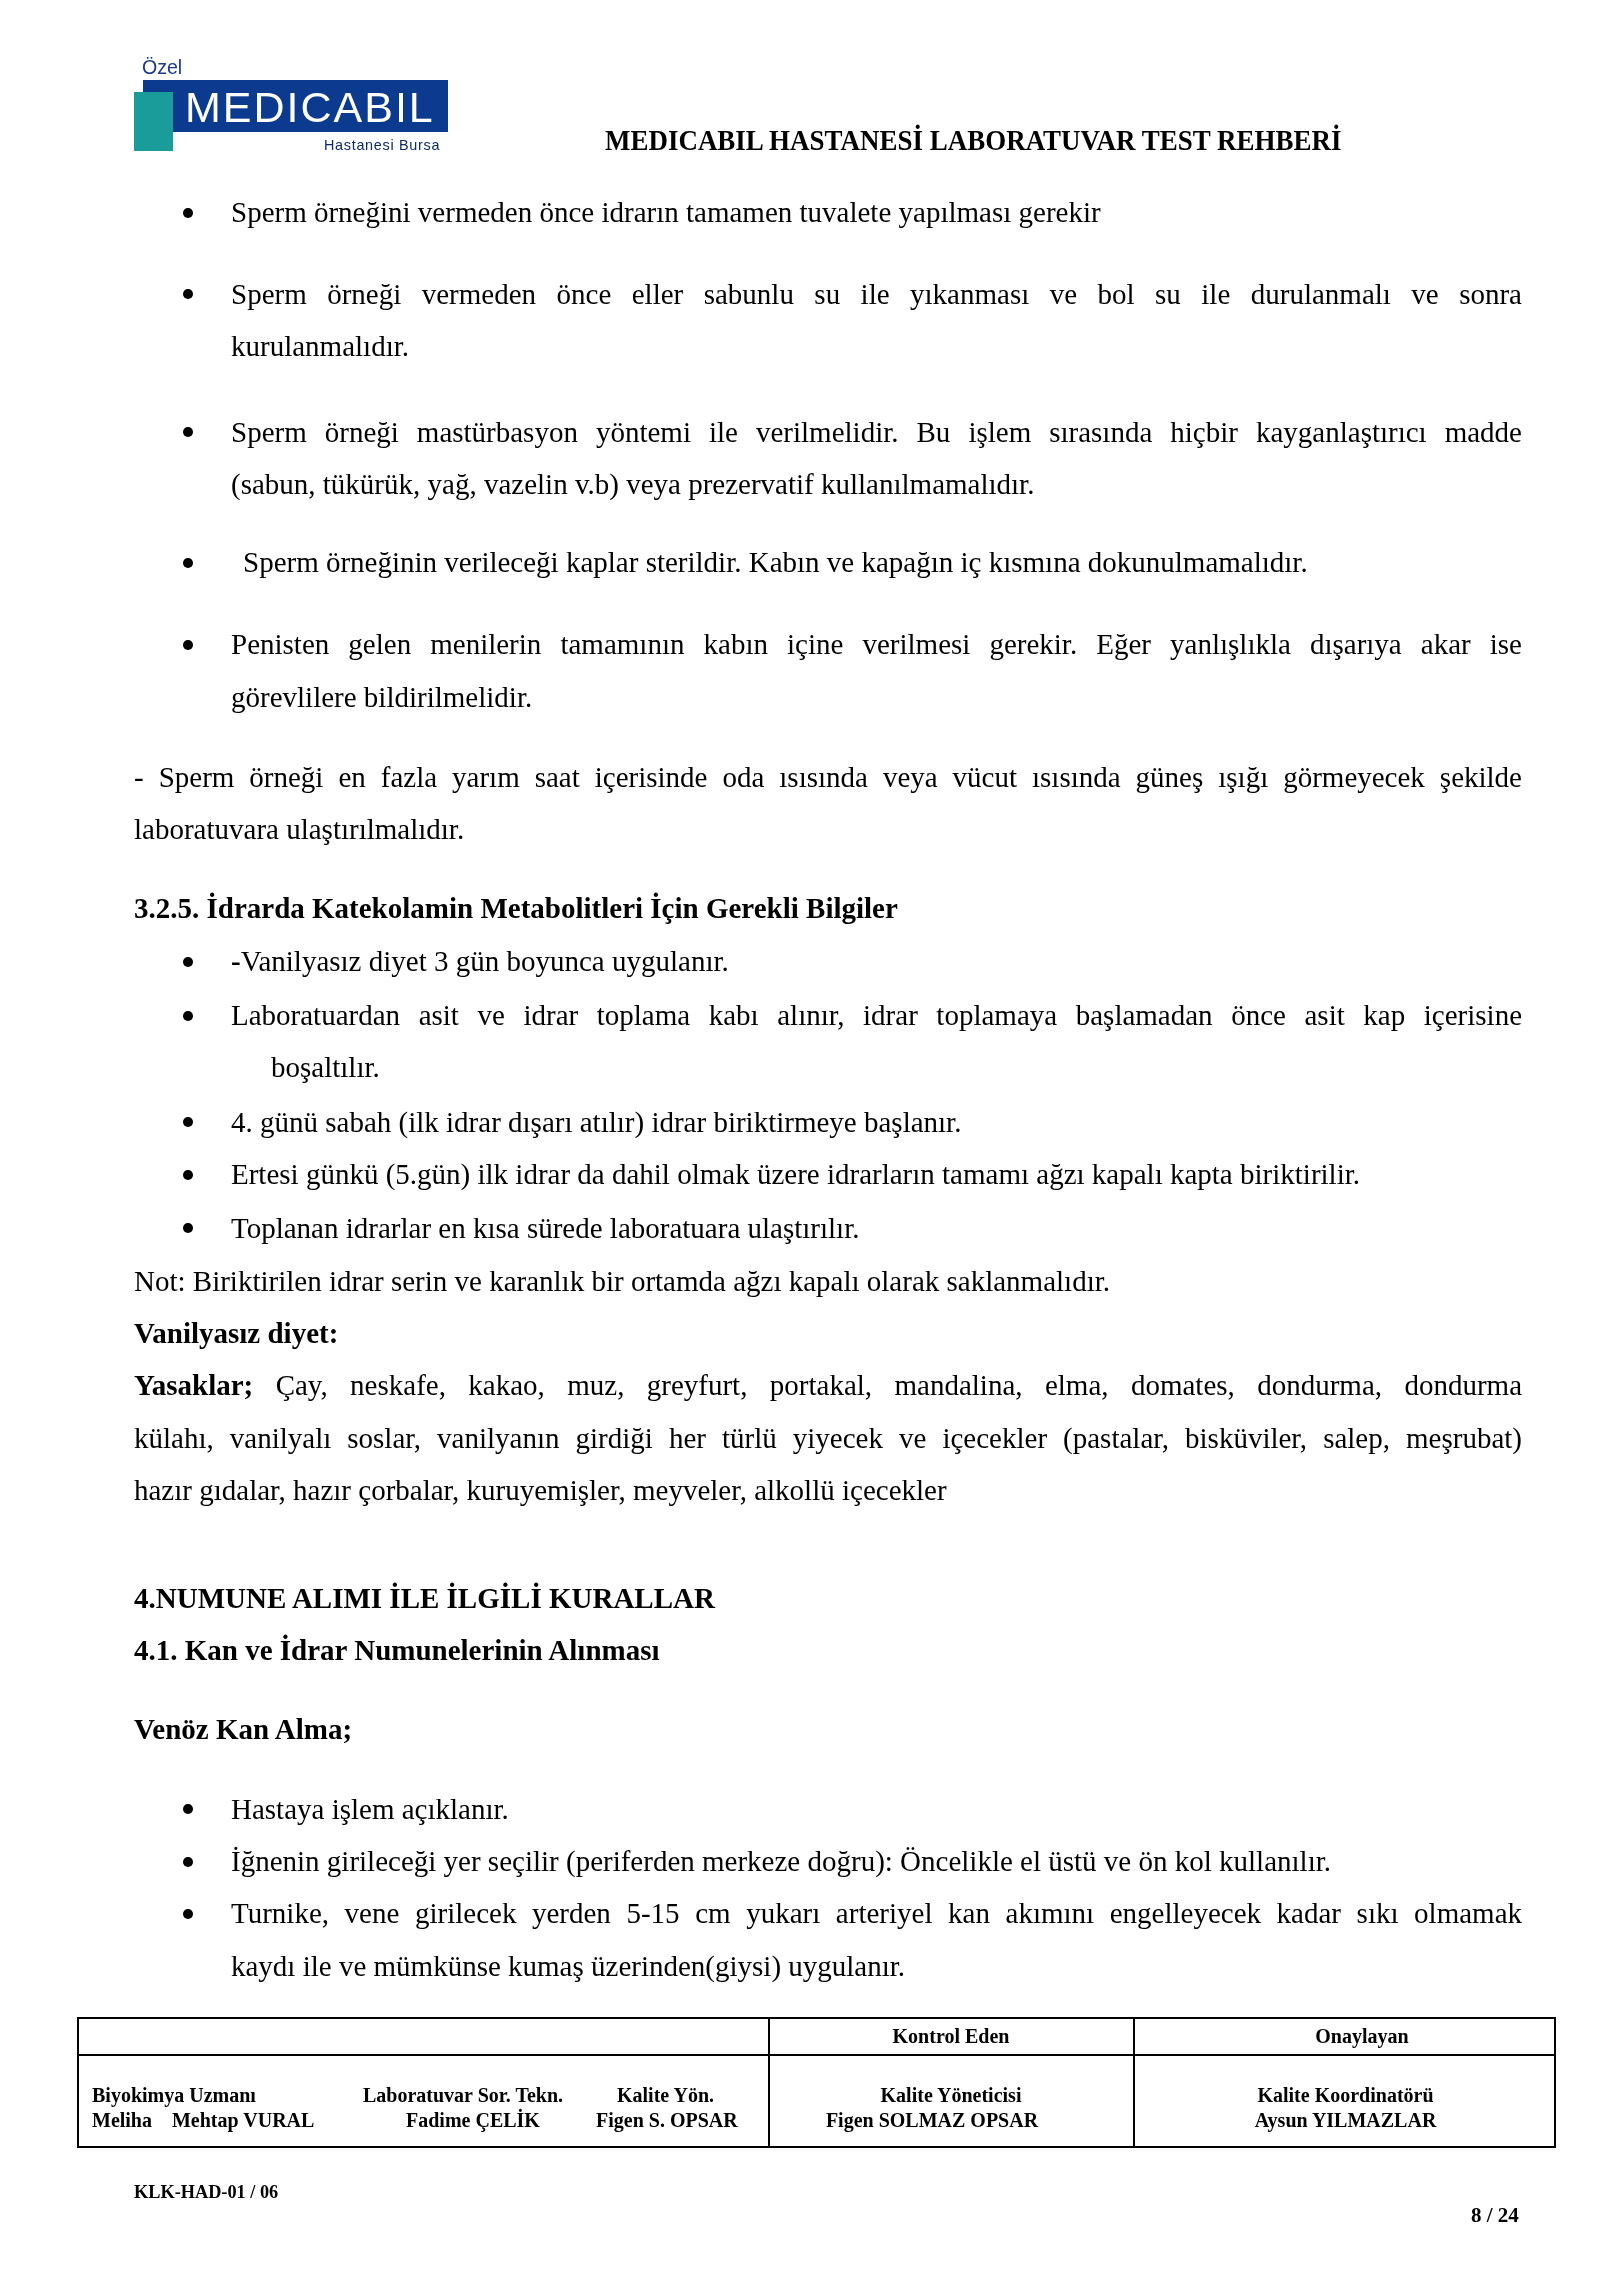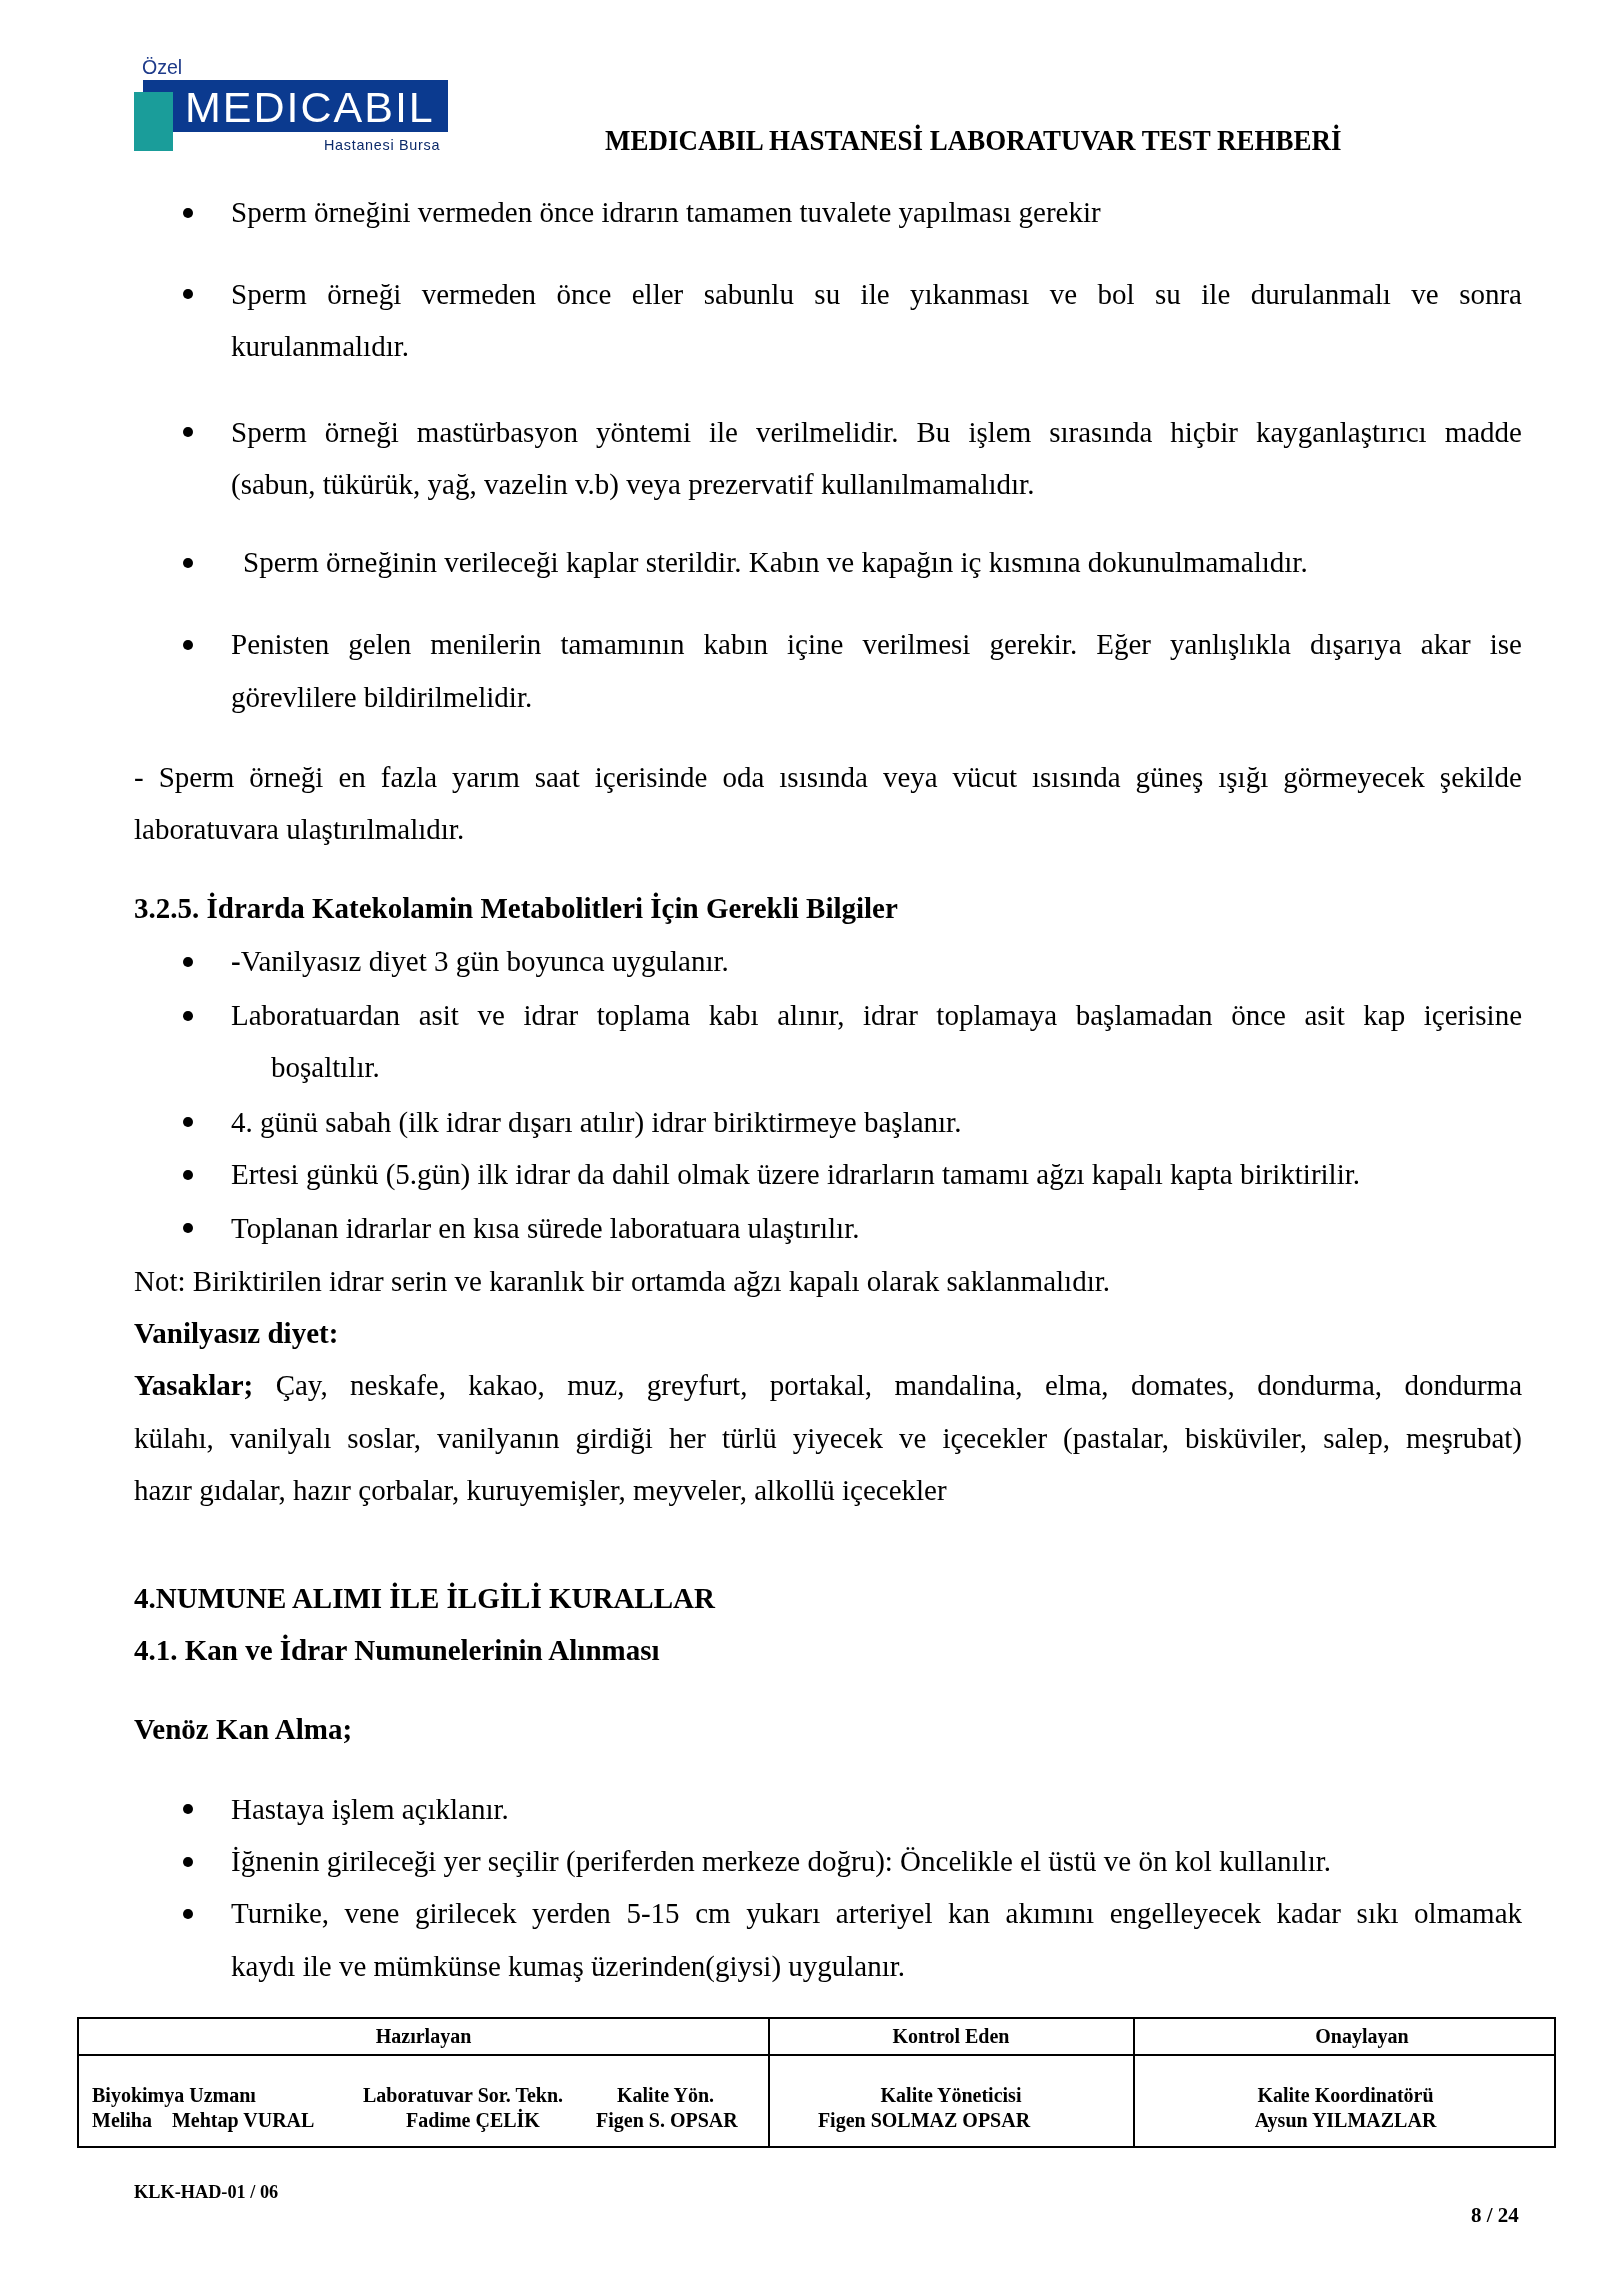--- a/index.html
+++ b/index.html
@@ -110,33 +110,32 @@
   <div class="bullet-dot" style="left:183px; top:1909px;"></div>
   <div class="abs txt justify" style="left:231px; top:1887px; width:1291px;">Turnike, vene girilecek yerden 5-15 cm yukarı arteriyel kan akımını engelleyecek kadar sıkı olmamak</div>
   <div class="abs txt" style="left:231px; top:1940px;">kaydı ile ve mümkünse kumaş üzerinden(giysi) uygulanır.</div>
 </div>
 
 <div class="abs sigtable">
   <div class="sig-hdr-line"></div>
   <div class="sig-v1"></div>
   <div class="sig-v2"></div>
 
-  <div class="sig-h" style="left:0; width:689px;">Hazırlayan</div>
   <div class="sig-h" style="left:691px; width:362px;">Kontrol Eden</div>
   <div class="sig-h" style="left:1116px; width:334px;">Onaylayan</div>
 
   <div class="sig-c" style="left:13px; top:63px;">Biyokimya Uzmanı</div>
   <div class="sig-c" style="left:13px; top:88px; white-space:pre;">Meliha    Mehtap VURAL</div>
   <div class="sig-c" style="left:284px; top:63px;">Laboratuvar Sor. Tekn.</div>
   <div class="sig-c" style="left:327px; top:88px;">Fadime ÇELİK</div>
   <div class="sig-c" style="left:538px; top:63px;">Kalite Yön.</div>
   <div class="sig-c" style="left:517px; top:88px;">Figen S. OPSAR</div>
 
   <div class="sig-c" style="left:691px; width:362px; text-align:center; top:63px;">Kalite Yöneticisi</div>
-  <div class="sig-c" style="left:691px; width:308px; text-align:center; top:88px;">Figen SOLMAZ OPSAR</div>
+  <div class="sig-c" style="left:691px; width:308px; text-align:center; top:88px;padding-left:8px;">Figen SOLMAZ OPSAR</div>
 
   <div class="sig-c" style="left:1056px; width:421px; text-align:center; top:63px;">Kalite Koordinatörü</div>
   <div class="sig-c" style="left:1056px; width:421px; text-align:center; top:88px;">Aysun YILMAZLAR</div>
 </div>
 
 <div class="abs foot" style="left:134px; top:2182px;">KLK-HAD-01 / 06</div>
 <div class="abs foot" style="left:1471px; top:2203px; font-size:21px;">8 / 24</div>
 
 
 </body></html>

